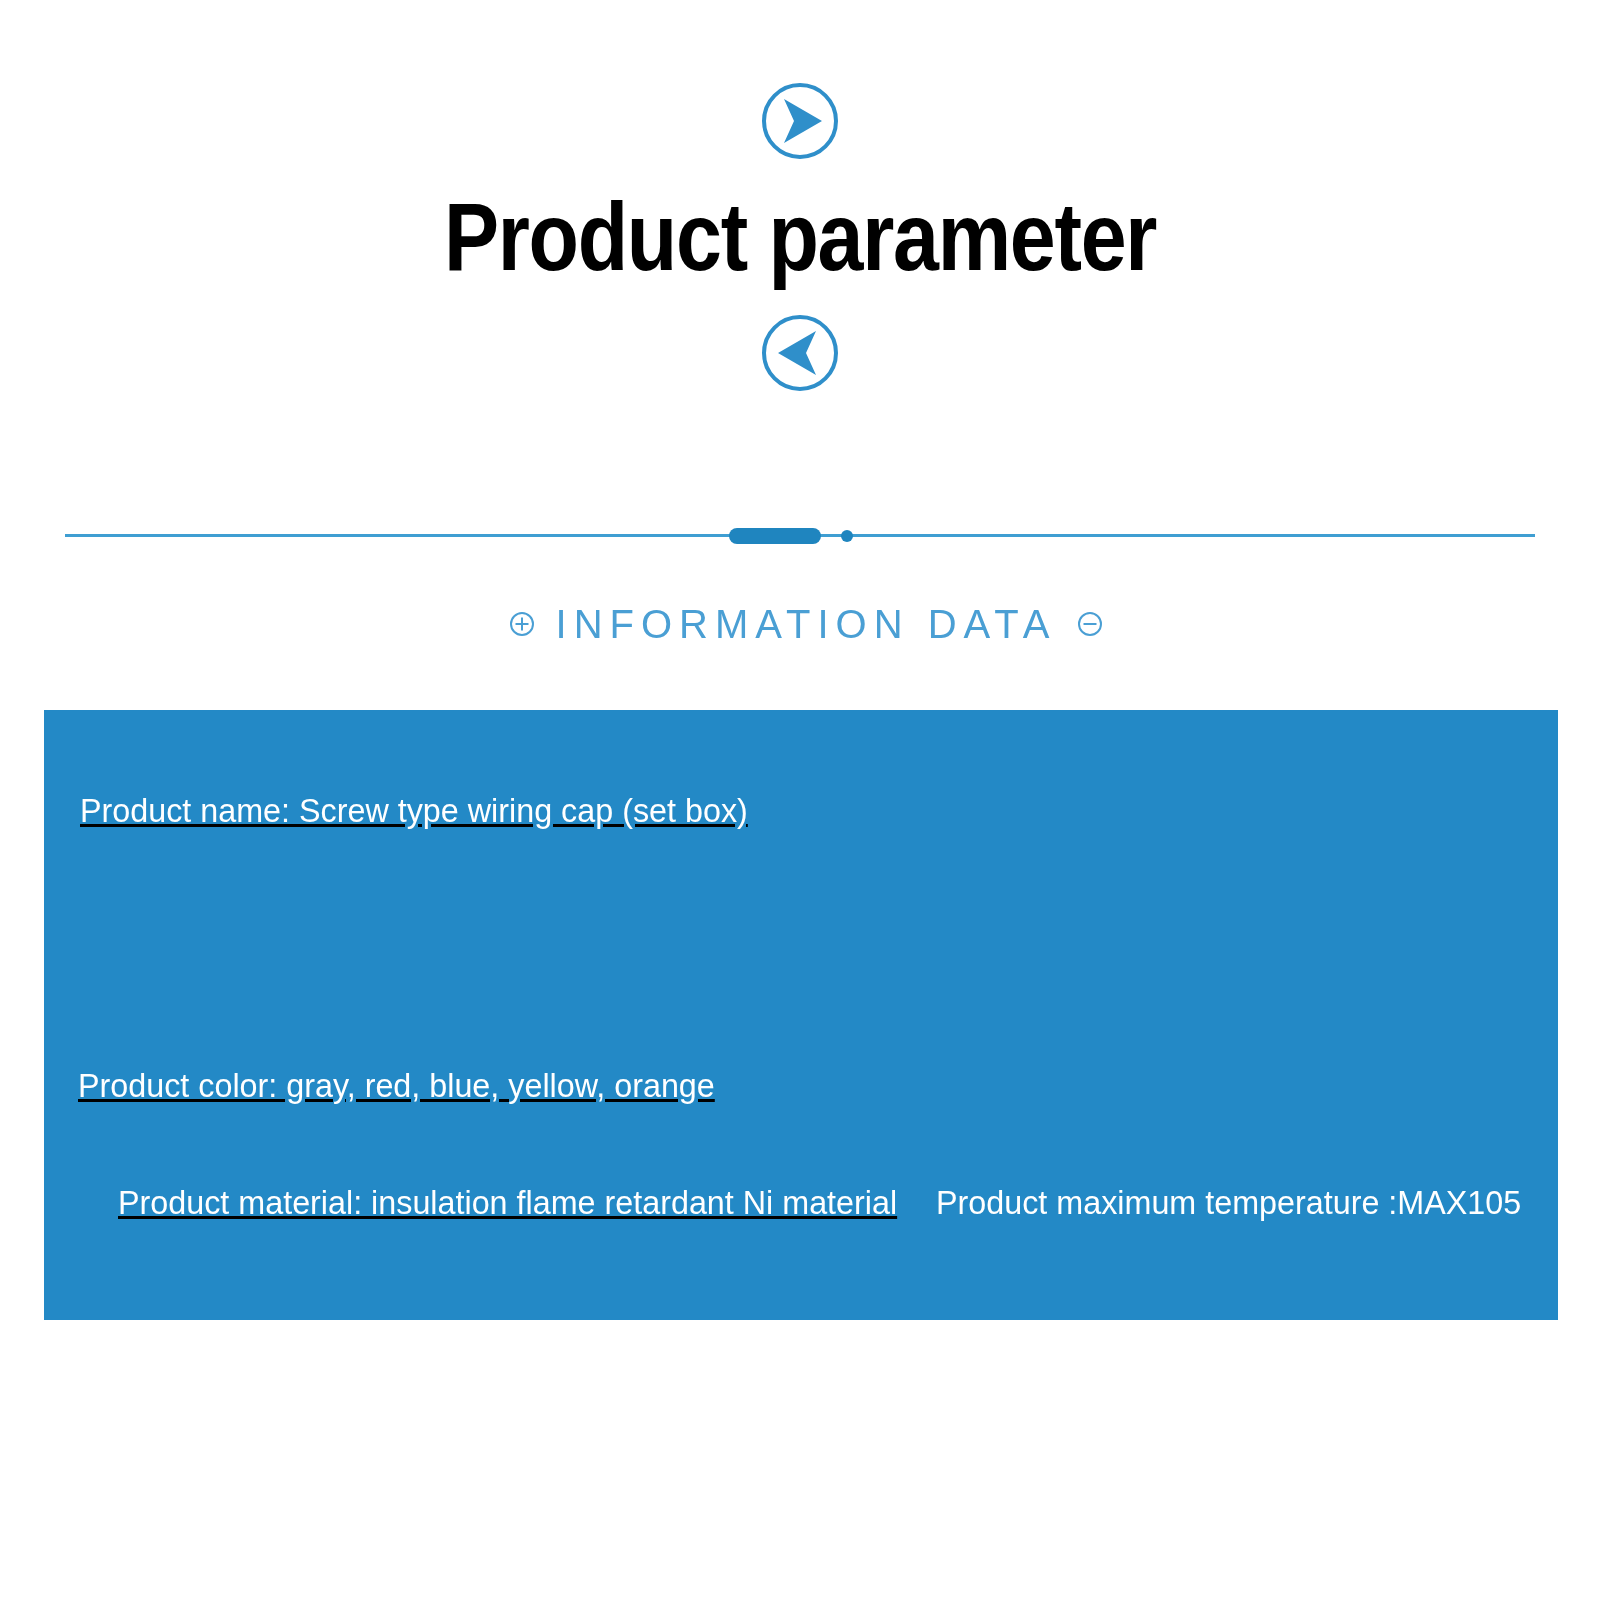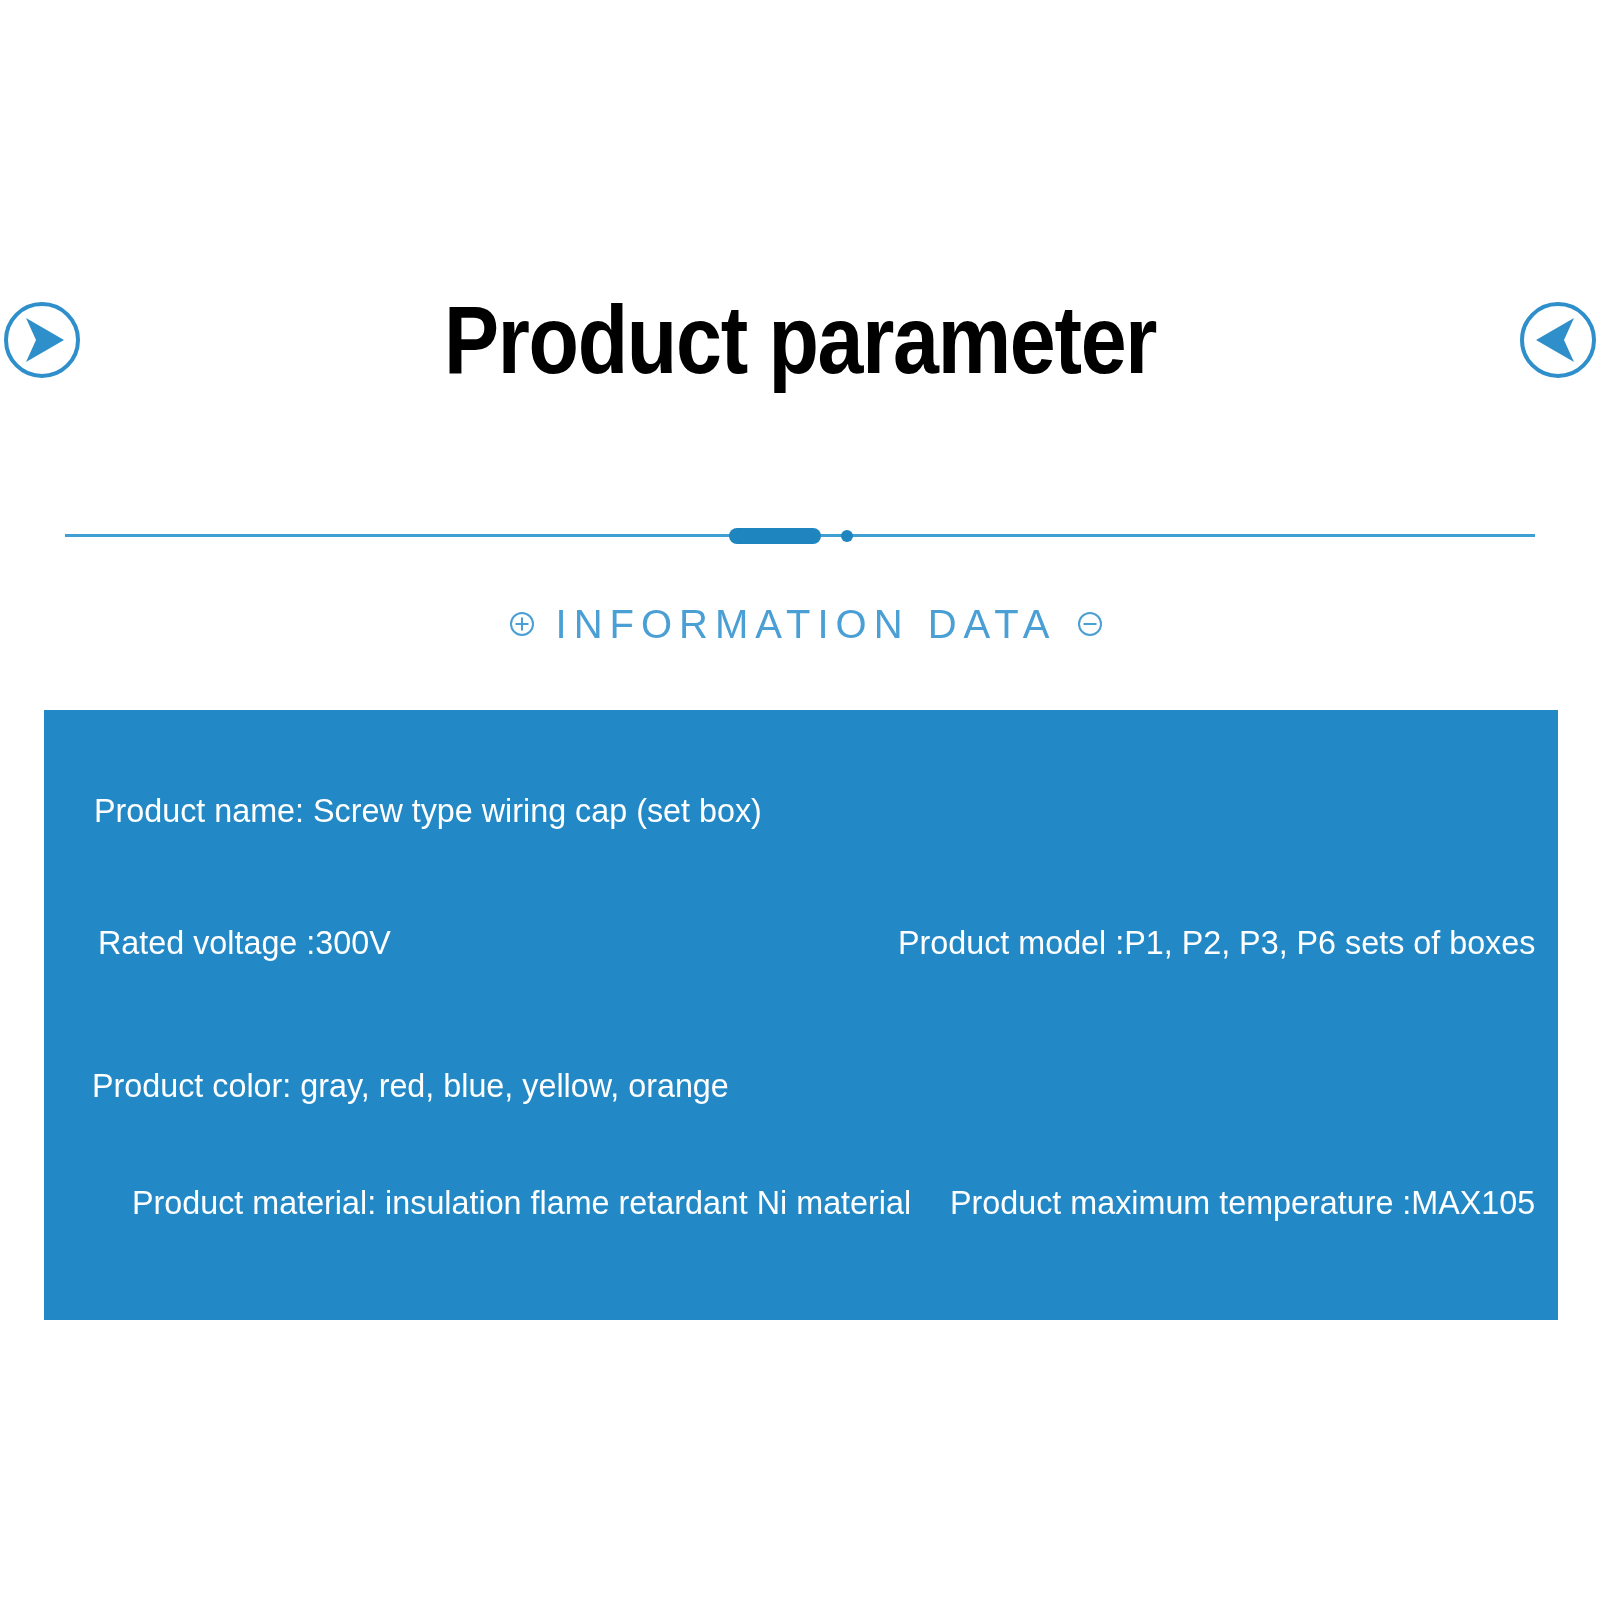--- a/index.html
+++ b/index.html
@@ -25,22 +25,23 @@
 
   
   .title-row {
     position: absolute;
     top: 285px;
     left: 0;
     width: 1600px;
     height: 110px;
     display: flex;
     align-items: center;
-    justify-content: space-between;
+    justify-content: flex-end;
     gap: 26px;
+    flex-direction: column;
   }
 
   .arrow-badge {
     width: 84px;
     height: 84px;
     flex: 0 0 84px;
     display: block;
   }
 
   .title-text {
@@ -126,25 +127,26 @@
     top: 710px;
     width: 1514px;
     height: 610px;
     background: #2389C6;
     box-sizing: border-box;
     padding: 0;
   }
 
   .info-row {
     position: absolute;
-    left: 14px;
+    left: 0;
     width: 100%;
     height: 46px;
     display: flex;
     align-items: center;
+    text-decoration: underline;
   }
   .row-1 { top: 78px; }
   .row-2 { top: 210px; }
   .row-3 { top: 348px; align-items: flex-end; }
   .row-4 { top: 470px; margin-left: 36px; }
 
   .cell {
     color: #ffffff;
     font-family: "Liberation Sans", "DejaVu Sans", sans-serif;
     font-weight: 400;
@@ -214,24 +216,20 @@
     </span>
 
   </div>
 
   <div class="info-panel">
 
     <div class="info-row row-1">
       <span class="cell cell-left">Product name: Screw type wiring cap (set box)</span>
     </div>
 
-    <div class="info-row row-2">
-      <span class="cell cell-left-2">Rated voltage :300V</span>
-      <span class="cell cell-right-model">Product model :P1, P2, P3, P6 sets of boxes</span>
-    </div>
 
     <div class="info-row row-3">
       <span class="cell cell-left-3">Product color: gray, red, blue, yellow, orange</span>
     </div>
 
     <div class="info-row row-4">
       <span class="cell cell-left-4">Product material: insulation flame retardant Ni material</span>
       <span class="cell cell-right-temp">Product maximum temperature :MAX105</span>
     </div>
 

